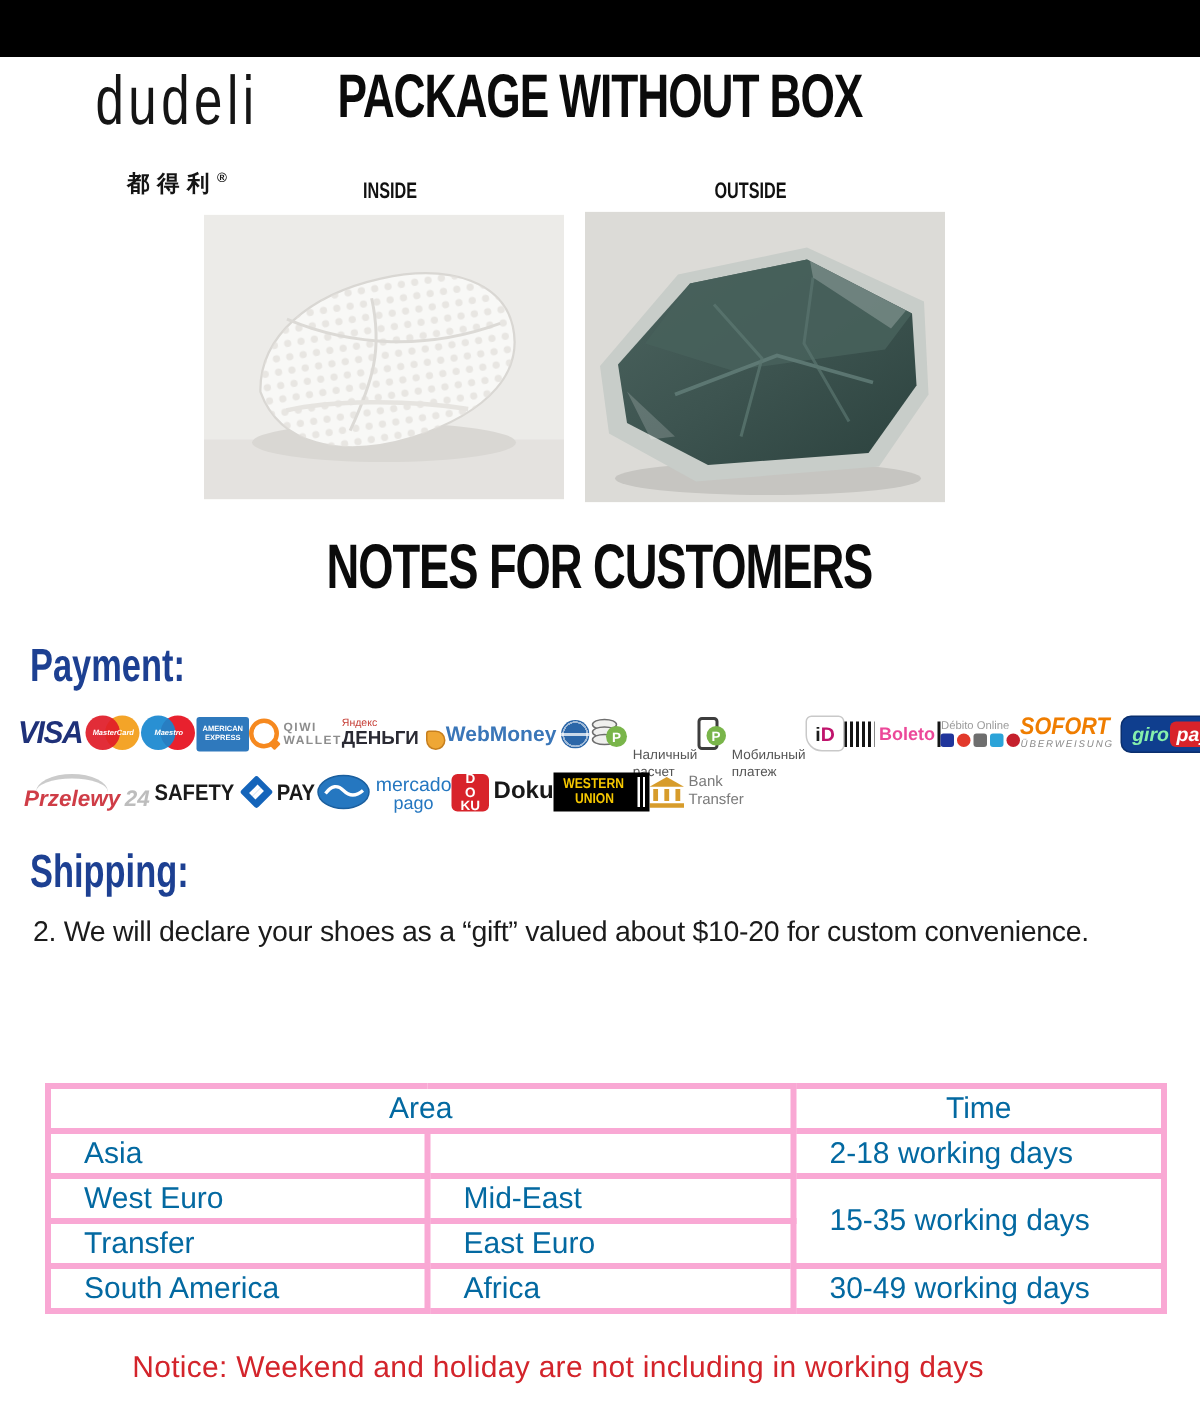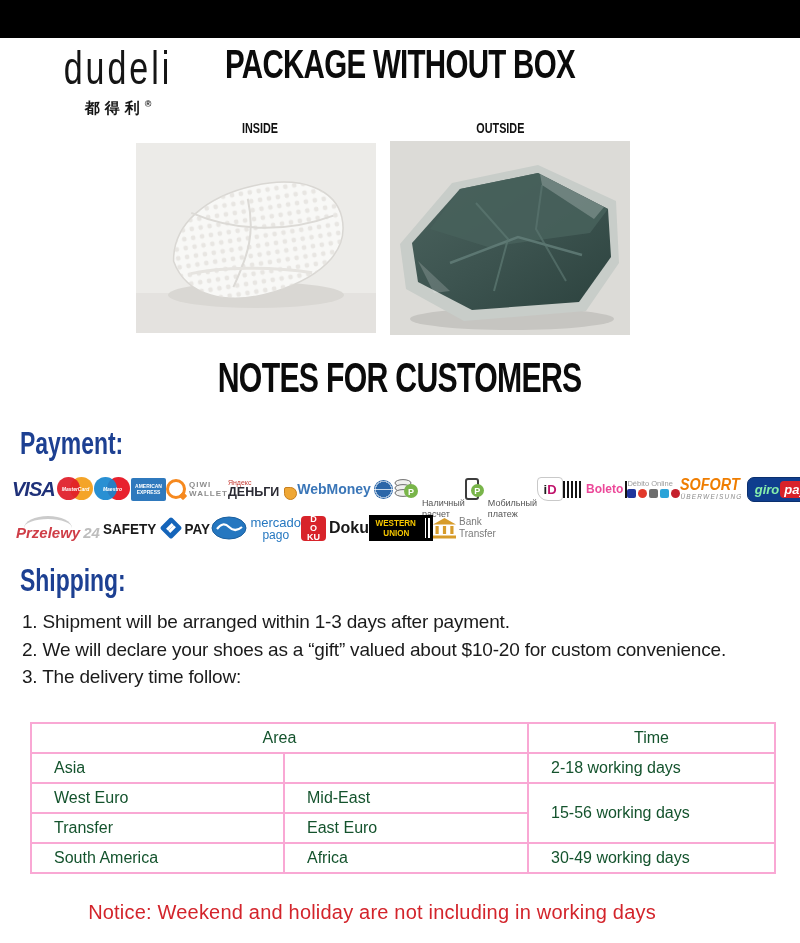--- a/index.html
+++ b/index.html
@@ -8,21 +8,21 @@
   .abs { position:absolute; }
   .cond { display:inline-block; transform:scaleX(.72); transform-origin:center; white-space:nowrap; }
   .cond-l { display:inline-block; transform:scaleX(.74); transform-origin:left center; white-space:nowrap; }
 
   
   .topbar { left:0; top:0; width:800px; height:38px; background:#000; }
 
   
   .logo { left:48px; top:42px; width:140px; text-align:center; color:#151515; }
   .logo .brand { display:inline-block; font-size:34px; letter-spacing:3px; transform:scaleY(1.35); transform-origin:bottom center; margin-top:14px; }
-  .logo .cnrow { margin-top:4px; font-size:15px; font-weight:bold; letter-spacing:5px; white-space:nowrap; }
+  .logo .cnrow { margin-top:18px; font-size:15px; font-weight:bold; letter-spacing:5px; white-space:nowrap; }
   .logo .reg { font-size:9px; vertical-align:top; letter-spacing:0; }
 
   .pkg-title { left:0; top:44px; width:800px; text-align:center; font-size:41px; line-height:40px; font-weight:bold; color:#0b0b0b; letter-spacing:-1px; }
   .inout { top:119px; font-size:15px; font-weight:bold; color:#111; text-align:center; }
   .inside-lab { left:185px; width:150px; }
   .outside-lab { left:425px; width:150px; }
 
   .photo { overflow:hidden; }
   .photo-inside { left:136px; top:143px; width:240px; height:190px; }
   .photo-outside { left:390px; top:141px; width:240px; height:194px; }
@@ -88,21 +88,21 @@
   .wu { width:64px; height:26px; background:#000; color:#f6c700; display:flex; flex-direction:column; align-items:center; justify-content:center; padding-right:10px; position:relative; font-weight:bold; font-size:9.5px; line-height:10px; }
   .wu::after { content:""; position:absolute; right:3px; top:3px; bottom:3px; width:5px; background:repeating-linear-gradient(90deg,#fff 0 1.5px,#000 1.5px 3.5px); }
   .wu span { transform:scaleX(.85); }
   .bank-t { font-size:10px; color:#7a7a7a; gap:2px; }
 
   
   .ship-list { left:22px; top:608px; width:770px; list-style:none; font-size:19px; line-height:27.5px; color:#1b1b1b; letter-spacing:-0.2px; }
 
   
   table.delivery { position:absolute; left:30px; top:722px; width:744px; border-collapse:collapse; table-layout:fixed; }
-  table.delivery td { border:2px solid #f9a8d4; height:30px; font-size:16px; color:#14532d; padding:0 0 0 22px; background:#fff; }
+  table.delivery td { border:4px solid #f9a8d4; height:30px; font-size:20px; color:#0369a1; padding:0 0 0 22px; background:#fff; }
   table.delivery td.ctr { text-align:center; padding:0; }
   table.delivery col.c1 { width:253px; } table.delivery col.c2 { width:244px; } table.delivery col.c3 { width:247px; }
 
   .notice { left:0; top:901px; width:744px; text-align:center; font-size:20px; color:#d3242b; letter-spacing:.2px; }
 </style>
 </head>
 <body>
 
 <div class="abs topbar"></div>
 
@@ -301,23 +301,21 @@
     <span class="stack bank-t">
         <span>Bank</span>
         <span>Transfer</span>
       </span>
   </div>
 </div>
 
 <div class="abs sec-title ship-title"><span class="cond-l">Shipping:</span></div>
 
 <ul class="abs ship-list">
-  <li>1. Shipment will be arranged within 1-3 days after payment.</li>
   <li>2. We will declare your shoes as a “gift” valued about $10-20 for custom convenience.</li>
-  <li>3. The delivery time follow:</li>
 </ul>
 
 <table class="delivery">
   <colgroup>
       <col class="c1">
       <col class="c2">
       <col class="c3">
     </colgroup>
   <tbody>
       <tr>
@@ -325,21 +323,21 @@
     <td class="ctr">Time</td>
   </tr>
   <tr>
     <td>Asia</td>
     <td></td>
     <td>2-18 working days</td>
   </tr>
   <tr>
     <td>West Euro</td>
     <td>Mid-East</td>
-    <td rowspan="2">15-56 working days</td>
+    <td rowspan="2">15-35 working days</td>
   </tr>
   <tr>
     <td>Transfer</td>
     <td>East Euro</td>
   </tr>
   <tr>
     <td>South America</td>
     <td>Africa</td>
     <td>30-49 working days</td>
   </tr>

